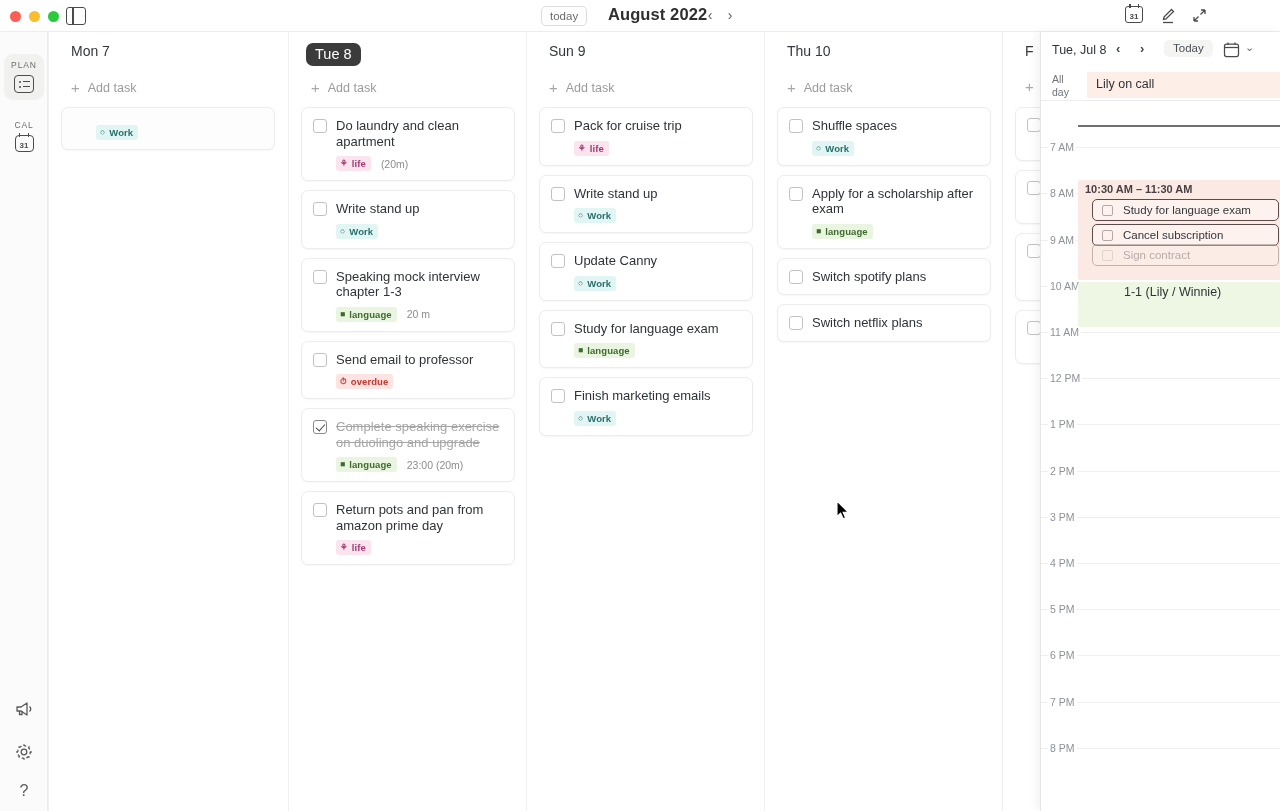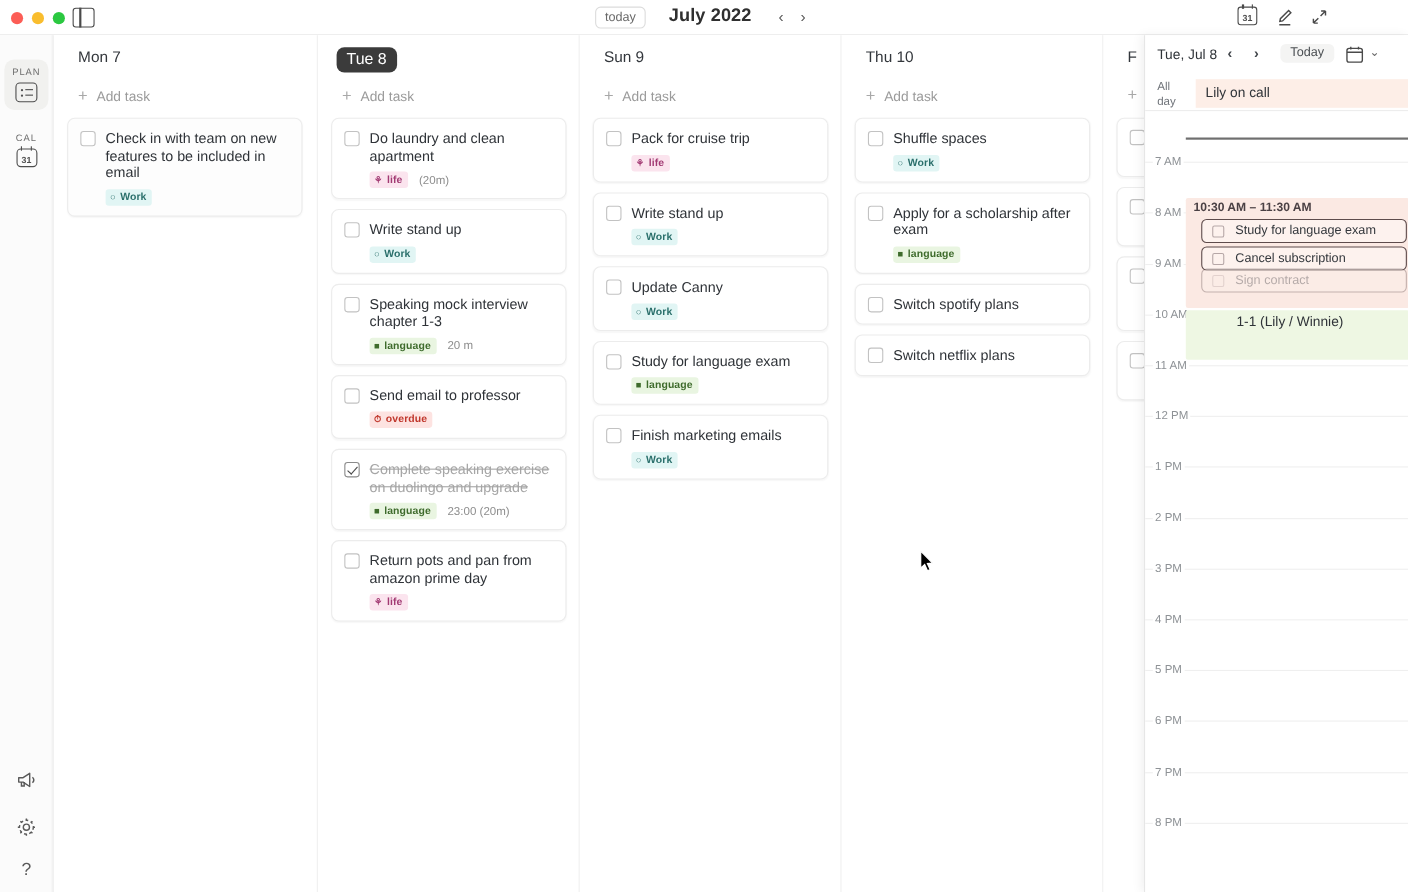--- a/index.html
+++ b/index.html
@@ -194,21 +194,21 @@
 <div id="app">
 
   <div class="titlebar">
     <div class="traffic">
       <div class="dot r"></div>
       <div class="dot y"></div>
       <div class="dot g"></div>
     </div>
     <div class="panel-toggle"></div>
     <div class="today-pill">today</div>
-    <div class="month-title">July 2022</div>
+    <div class="month-title">August 2022</div>
     <div class="nav-arrow prev">‹</div>
     <div class="nav-arrow next">›</div>
 
     <div class="tb-icon tb-cal">
       <div class="cal-glyph">31</div>
     </div>
     <div class="tb-icon tb-pen">
       <svg width="19" height="19" viewBox="0 0 19 19" fill="none" stroke="#4a4a4a" stroke-width="1.3">
         <path d="M12.5 3.5 L14.5 5.5 L7 13 L4.5 13.5 L5 11 Z"></path>
         <path d="M4 16.5 H14" stroke-width="1.3"></path>
@@ -259,24 +259,20 @@
   <div class="board">
 
     <div class="col" style="left:0;">
       <div class="col-head">Mon 7</div>
       <div class="add-task">
         <span class="plus">+</span>
         <span>Add task</span>
       </div>
       <div class="cards">
         <div class="card highlight">
-          <div class="card-row">
-            <div class="cb"></div>
-            <div class="card-title">Check in with team on new features to be included in email</div>
-          </div>
           <div class="meta">
             <span class="tag work">
               <span class="tico">○</span>
               <span>Work</span>
             </span>
           </div>
         </div>
       </div>
     </div>
 

